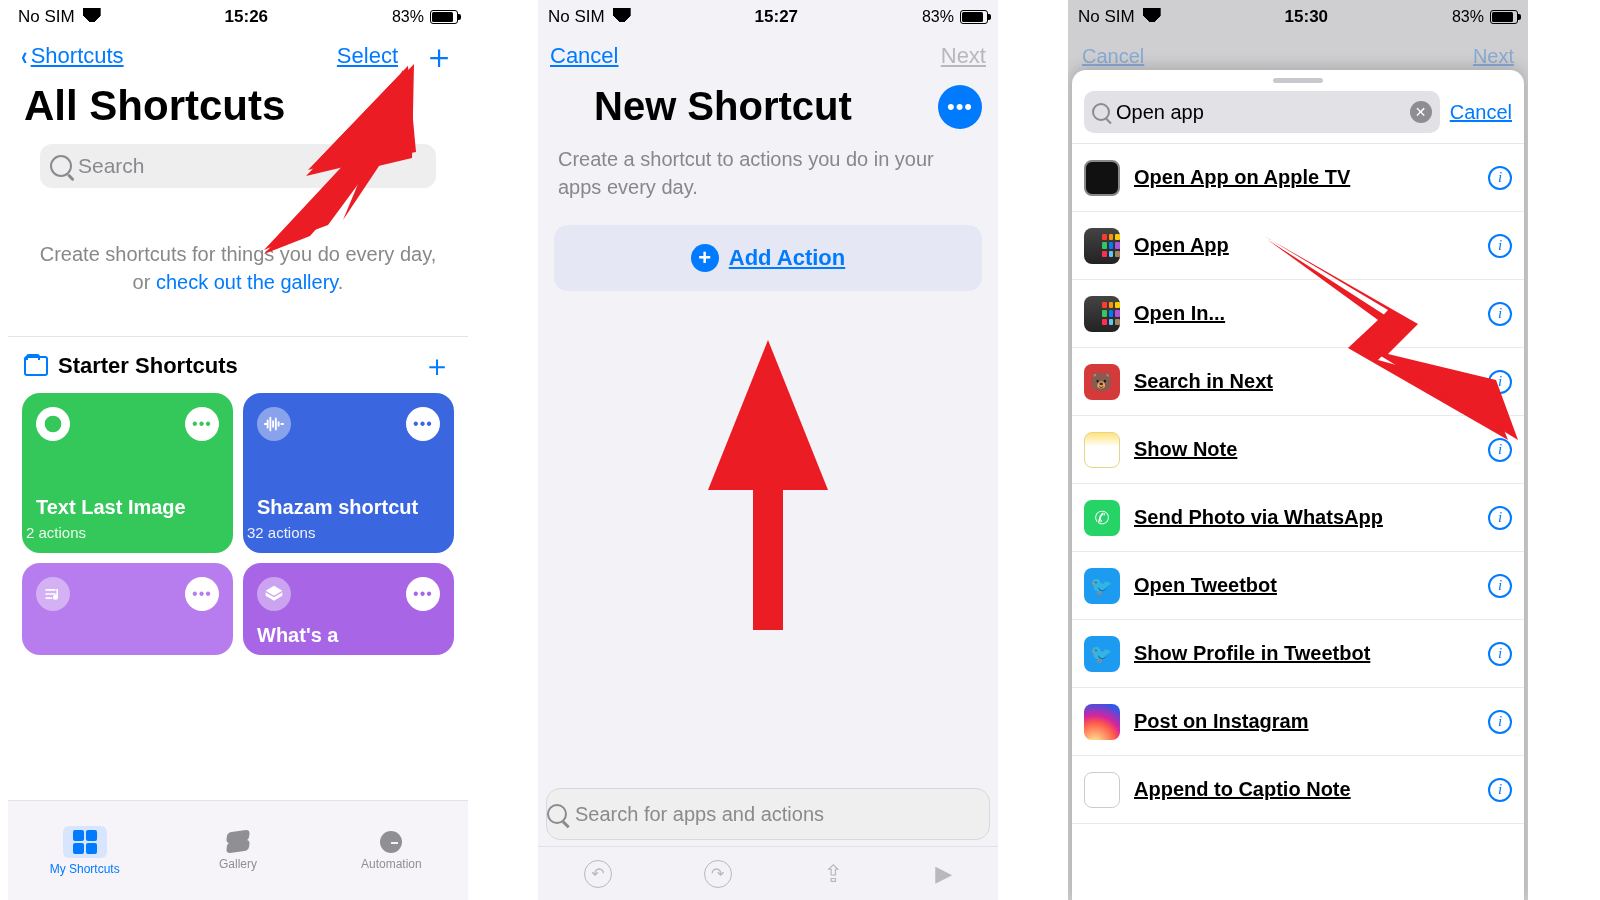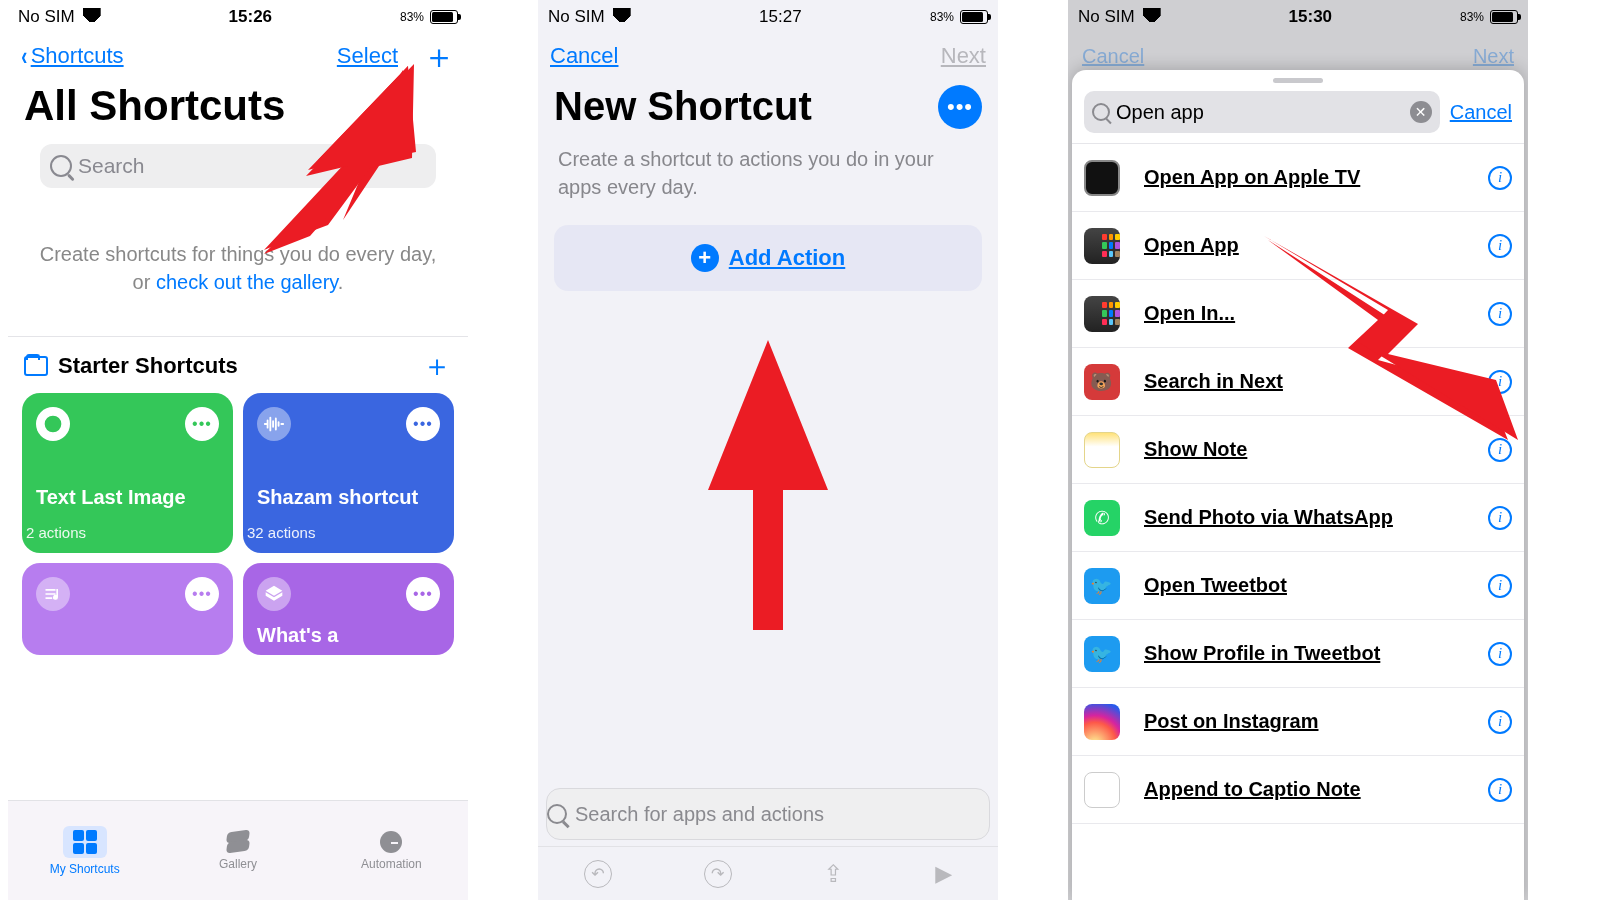--- a/index.html
+++ b/index.html
@@ -10,21 +10,21 @@
   .s3 { background: #cfcfd2; }
 
   
   .statusbar { height: 34px; display: flex; align-items: center; justify-content: space-between; padding: 0 10px; font-size: 17px; font-weight: 500; color: #000; }
   .sb-left { display: flex; align-items: center; gap: 8px; }
   .wifi::before { content: ""; display: inline-block; width: 18px; height: 14px; background:
     radial-gradient(circle at 50% 100%, #000 2px, transparent 2.5px),
     conic-gradient(from 315deg at 50% 120%, #000 0 90deg, transparent 90deg);
     clip-path: polygon(0 0,100% 0,100% 100%,0 100%);
   }
-  .sb-right { display: flex; align-items: center; gap: 4px; font-size: 12px; }
+  .sb-right { display: flex; align-items: center; gap: 4px; font-size: 16px; }
   .battery { position: relative; width: 28px; height: 14px; border: 1.5px solid #000; border-radius: 3px; display: inline-block; margin-left: 2px; }
   .battery::after { content:""; position:absolute; right:-4px; top:3px; width:3px; height:6px; background:#000; border-radius: 0 2px 2px 0; }
   .battery .lvl { position:absolute; left:1px; top:1px; bottom:1px; width: 82%; background:#000; border-radius: 1.5px; }
 
   
   .navrow { height: 44px; display:flex; align-items:center; justify-content: space-between; padding: 0 12px; }
   .link { color:#007aff; font-size: 22px; text-decoration: underline; }
   .back-chevron { color:#007aff; font-size: 26px; font-weight: 600; margin-right: 2px; display:inline-block; transform: scaleX(0.7); }
   .nav-left { display:flex; align-items:center; }
   .nav-right { display:flex; align-items:center; gap: 24px; }
@@ -40,21 +40,21 @@
   .divider { height:1px; background:#e4e4e8; }
   .section-head { display:flex; align-items:center; justify-content: space-between; padding: 16px 16px 8px; }
   .section-head .left { display:flex; align-items:center; gap: 10px; font-size: 22px; font-weight: 700; }
   .folder-ic { width:24px; height:20px; border:2px solid #007aff; border-radius:3px; position:relative; }
   .folder-ic::before { content:""; position:absolute; top:-4px; left:0; width:10px; height:4px; border:2px solid #007aff; border-bottom:none; border-radius:3px 3px 0 0; }
   .grid { display:grid; grid-template-columns: 1fr 1fr; gap: 10px; padding: 6px 14px; }
   .tile { border-radius: 18px; padding: 14px; color:#fff; height: 160px; position:relative; }
   .tile .tico { width:34px; height:34px; border-radius:50%; background:rgba(255,255,255,0.4); position:absolute; top:14px; left:14px; display:flex; align-items:center; justify-content:center; }
   .tile .dots { width:34px; height:34px; border-radius:50%; background:#fff; position:absolute; top:14px; right:14px; color:inherit; display:flex; align-items:center; justify-content:center; }
   .tile .dots::before { content:"•••"; color: inherit; font-size:16px; letter-spacing: 1px; }
-  .tile .tlabel { position:absolute; bottom: 44px; left:14px; right:14px; font-size:20px; font-weight:700; line-height:1.15; }
+  .tile .tlabel { position:absolute; bottom: 34px; left:14px; right:14px; font-size:20px; font-weight:700; line-height:1.15; }
   .tile .tsub { position:absolute; bottom: 12px; left:4px; font-size:15px; opacity:0.9; }
   .g  { background:#34c759; color:#34c759; }
   .b  { background:#3a66e0; color:#3a66e0; }
   .p1 { background:#b77def; color:#b77def; }
   .p2 { background:#a866e6; color:#a866e6; }
   .tile.g .tico { background:#fff; }
   .tile .tico svg { fill:#fff; }
   .tile.g .tico svg { fill:#34c759; }
 
   .tabbar { position:absolute; bottom:0; left:0; right:0; height:100px; background:#f7f4f9; border-top:1px solid #e2e2e6; display:flex; }
@@ -65,21 +65,21 @@
   .tabi .sq4 span { background:#007aff; border-radius:2px; }
   .tabi:not(.active) .sq4 span { background:#8f8f94; }
   .clk { width:22px; height:22px; border-radius:50%; background:#8f8f94; position:relative; }
   .clk::after { content:""; position:absolute; left:50%; top:50%; width:7px; height:2px; background:#f7f4f9; transform-origin:left; }
   .stack { width:22px; height:22px; position:relative; }
   .stack::before, .stack::after { content:""; position:absolute; left:0; width:22px; height:11px; background:#8f8f94; border-radius:4px; transform: skewX(-15deg) rotate(-8deg); }
   .stack::before { top:0; } .stack::after { top:10px; }
   .s2 .navrow .dim { color:#b7b7bc; font-size:22px; text-decoration:underline; }
 
   .s2 .title-row { display:flex; align-items:center; justify-content:space-between; padding: 6px 16px; }
-  .s2 h1 { font-size: 40px; font-weight:800; }
+  .s2 h1 { font-size: 40px; font-weight:800;margin-left:40px; }
   .ellips { width:44px; height:44px; border-radius:50%; background:#007aff; color:#fff; display:flex; align-items:center; justify-content:center; font-size:22px; letter-spacing:1px; }
   .s2 .sub { color:#87878c; font-size:20px; padding: 10px 20px 18px; line-height:1.4; }
   .addaction { margin: 6px 16px; height: 66px; background:#e6e7f4; border-radius:14px; display:flex; align-items:center; justify-content:center; gap:10px; }
   .pluscircle { width:28px; height:28px; border-radius:50%; background:#007aff; color:#fff; display:flex; align-items:center; justify-content:center; font-size:22px; font-weight:700; }
   .addaction .lbl { color:#007aff; font-size:22px; font-weight:700; text-decoration:underline; }
 
   .bottom-search { position:absolute; bottom:60px; left:8px; right:8px; background:#efeff0; border:1px solid #d9d9dd; border-radius:14px; height:52px; display:flex; align-items:center; padding:0 0; color:#8a8a8f; font-size:20px; }
   .bottom-search .mag { width:20px; height:20px; border:2.5px solid #8a8a8f; border-radius:50%; position:relative; margin-right:8px; }
   .bottom-search .mag::after { content:""; position:absolute; width:8px; height:2.5px; background:#8a8a8f; bottom:-3px; right:-5px; transform:rotate(45deg); }
 
@@ -90,21 +90,21 @@
   .s3 .ghost { height:44px; display:flex; align-items:center; justify-content:space-between; padding: 0 14px; color:#0066d6; opacity:0.35; font-size:20px; text-decoration:underline; }
   .sheet { position:absolute; top:70px; left:4px; right:4px; bottom:0; background:#fff; border-radius:14px 14px 0 0; box-shadow:0 -2px 16px rgba(0,0,0,0.2); overflow:hidden; }
   .handle { width:50px; height:5px; background:#c9c9cd; border-radius:3px; margin: 8px auto 4px; }
   .sheet-search-row { display:flex; align-items:center; gap:10px; padding: 4px 12px 10px; }
   .search-field { flex:1; background:#e2e2e6; border-radius:10px; height:42px; display:flex; align-items:center; padding:0 8px; }
   .search-field .mag { width:18px; height:18px; border:2px solid #8a8a8f; border-radius:50%; position:relative; margin-right:6px; }
   .search-field .mag::after { content:""; position:absolute; width:7px; height:2px; background:#8a8a8f; bottom:-3px; right:-4px; transform:rotate(45deg); }
   .search-field .val { font-size:20px; color:#000; flex:1; }
   .clearx { width:22px; height:22px; border-radius:50%; background:#8d8d92; color:#fff; display:flex; align-items:center; justify-content:center; font-size:14px; }
   .list { border-top:1px solid #e6e6ea; }
-  .row { display:flex; align-items:center; height:68px; padding: 0 12px; border-bottom:1px solid #e9e9ed; gap: 24px; }
+  .row { display:flex; align-items:center; height:68px; padding: 0 12px; border-bottom:1px solid #e9e9ed; gap: 14px; }
   .row .appic { width:36px; height:36px; border-radius:8px; display:flex; align-items:center; justify-content:center; font-size:18px; color:#fff; flex-shrink:0; }
   .row .txt { flex:1; font-size:20px; font-weight:700; text-decoration:underline; }
   .info { width:24px; height:24px; border:2px solid #007aff; border-radius:50%; color:#007aff; display:flex; align-items:center; justify-content:center; font-size:15px; font-style:italic; font-family: Georgia, serif; }
 
   
   .ic-atv   { background:#111; border:2px solid #888; }
   .ic-grid  { background:linear-gradient(#444,#222); }
   .ic-grid::before { content:""; width:24px; height:24px; display:grid; }
   .ic-bear  { background:#d53a3a; }
   .ic-notes { background:linear-gradient(#ffe27a,#fff 40%); border:1px solid #e4d58a; }
@@ -249,21 +249,21 @@
     <polygon fill="#eb1c24" points="170,10 62,122 104,112 20,200 66,182 126,114 168,104"></polygon>
   </svg>
 </div>
 
 <div class="screen s2">
   <div class="statusbar">
     <div class="sb-left">
       <span>No SIM</span>
       <span class="wifi"></span>
     </div>
-    <span style="font-weight:400">15:27</span>
+    <span style="font-weight:700">15:27</span>
     <div class="sb-right">
       <span>83%</span>
       <span class="battery">
           <span class="lvl"></span>
         </span>
     </div>
   </div>
 
   <div class="navrow">
     <span class="link">Cancel</span>

